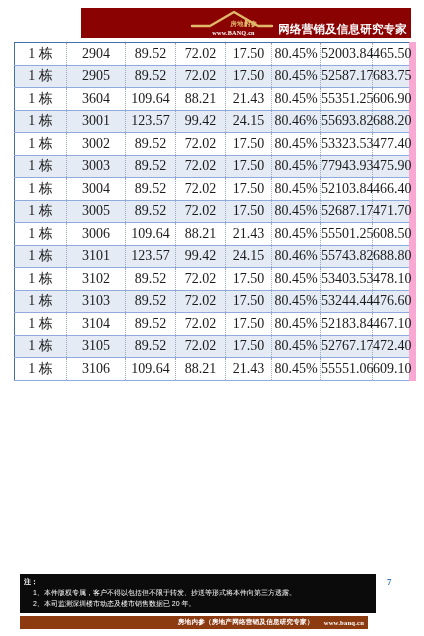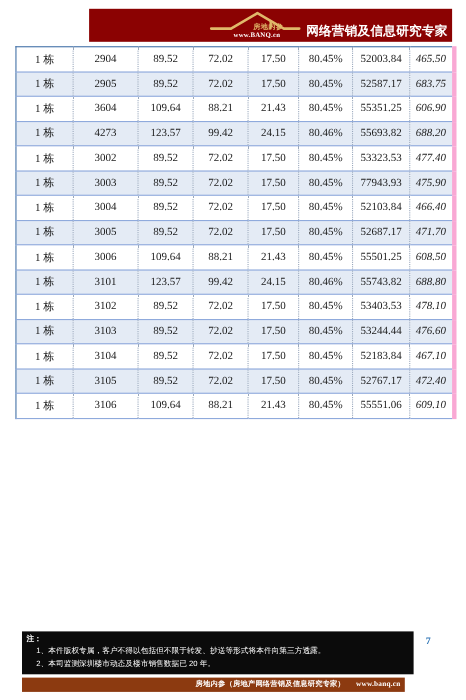--- a/index.html
+++ b/index.html
@@ -77,40 +77,39 @@
   }
 
   
   .data-table {
     position: absolute;
     left: 14px;
     top: 42px;
     width: 398px;
     border-collapse: collapse;
     table-layout: fixed;
-    font-size: 10px;
+    font-size: 14px;
     color: #1a1a1a;
   }
   .data-table td {
     height: 21.5px;
     text-align: center;
     vertical-align: middle;
     border: 1px solid #8FAADC;
     border-left: 1px dotted #9aa8bd;
     border-right: 1px dotted #9aa8bd;
     font-family: "Liberation Serif", "DejaVu Serif", serif;
     padding: 0;
     white-space: nowrap;
   }
   .data-table tr td:first-child {
     border-left: 1px solid #4472A8;
   }
   .data-table tr td:last-child {
-    border-right: 4px solid #f9a8d4;
-    font-style: italic;
+    border-right: 7px solid #f9a8d4;
   }
   .data-table tr.row-alt td {
     background: #E4EBF5;
   }
   .data-table tr.row-plain td {
     background: #ffffff;
   }
   .data-table tr.row-total td {
     background: #E4EBF5;
     font-weight: bold;
@@ -225,21 +224,21 @@
         <td>3604</td>
         <td>109.64</td>
         <td>88.21</td>
         <td>21.43</td>
         <td>80.45%</td>
         <td>55351.25</td>
         <td>606.90</td>
       </tr>
       <tr class="row-alt">
         <td>1 栋</td>
-        <td>4273</td>
+        <td>3001</td>
         <td>123.57</td>
         <td>99.42</td>
         <td>24.15</td>
         <td>80.46%</td>
         <td>55693.82</td>
         <td>688.20</td>
       </tr>
       <tr class="row-plain">
         <td>1 栋</td>
         <td>3002</td>

